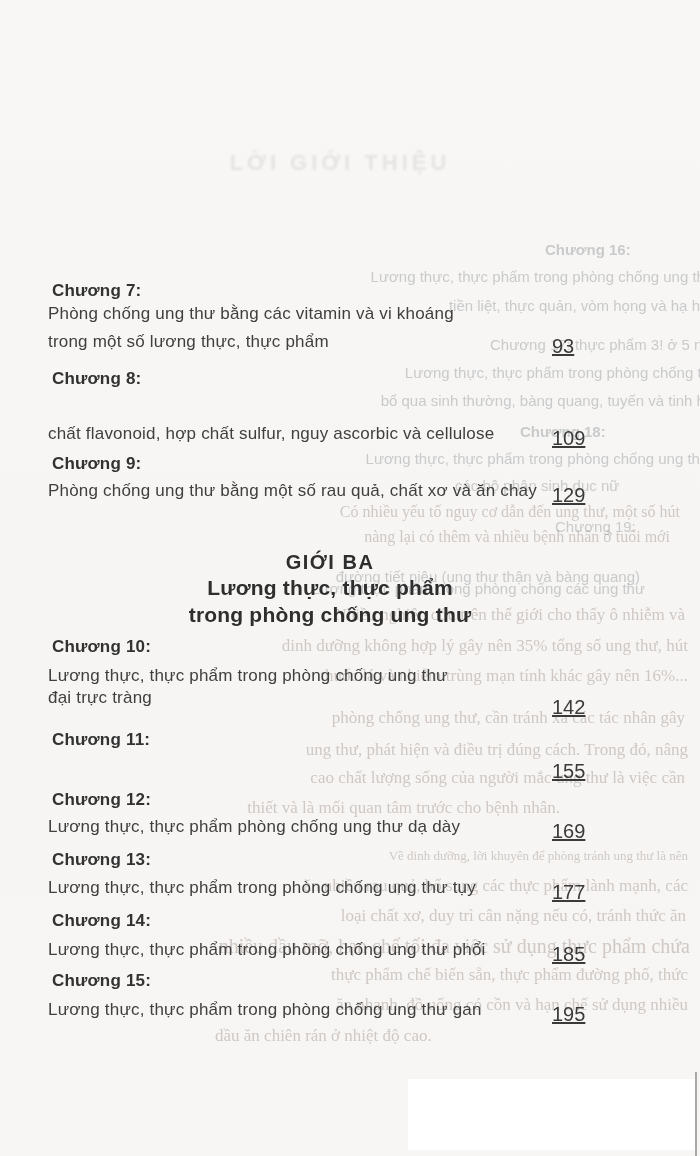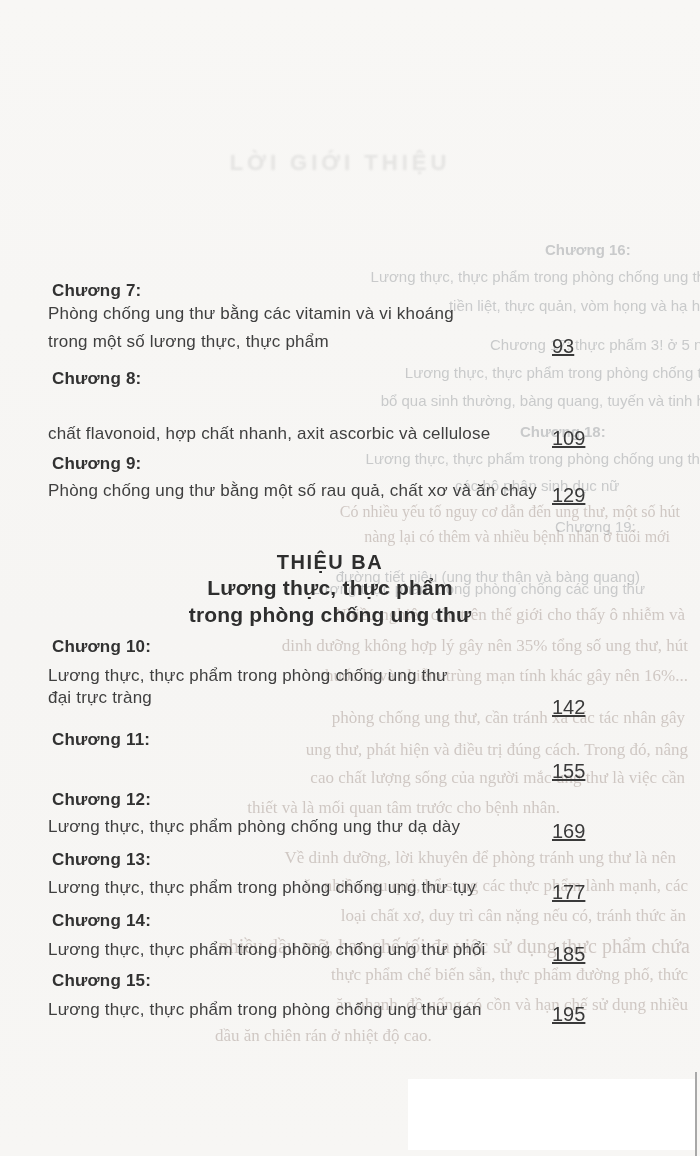--- a/index.html
+++ b/index.html
@@ -56,43 +56,43 @@
       <div class="ghost g-serif" style="top: 528px; font-size: 16px; right: 30px;">nàng lại có thêm và nhiều bệnh nhân ở tuổi mới</div>
       <div class="ghost g-sans" style="top: 543px; font-size: 15px; right: 55px; margin-top: 37px;">Lương thực phẩm trong phòng chống các ung thư</div>
       <div class="ghost g-sans" style="top: 568px; font-size: 15px; right: 60px;">đường tiết niệu (ung thư thận và bàng quang)</div>
       <div class="ghost g-serif" style="top: 605px; font-size: 17px; right: 15px;">Nhiều nghiên cứu trên thế giới cho thấy ô nhiễm và</div>
       <div class="ghost g-serif" style="top: 636px; font-size: 17px; right: 12px;">dinh dưỡng không hợp lý gây nên 35% tổng số ung thư, hút</div>
       <div class="ghost g-serif" style="top: 666px; font-size: 17px; right: 12px;">thuốc lá và nhiễm trùng mạn tính khác gây nên 16%...</div>
       <div class="ghost g-serif" style="top: 708px; font-size: 17px; right: 15px;">phòng chống ung thư, cần tránh xa các tác nhân gây</div>
       <div class="ghost g-serif" style="top: 740px; font-size: 17px; right: 12px; text-align: right;">ung thư, phát hiện và điều trị đúng cách. Trong đó, nâng</div>
       <div class="ghost g-serif" style="top: 768px; font-size: 17px; right: 15px;">cao chất lượng sống của người mắc ung thư là việc cần</div>
       <div class="ghost g-serif" style="top: 798px; font-size: 17px; right: 140px;">thiết và là mối quan tâm trước cho bệnh nhân.</div>
-      <div class="ghost g-serif" style="top: 848px; font-size: 17px; right: 24px; margin-left: 39px;">Về dinh dưỡng, lời khuyên để phòng tránh ung thư là nên</div>
+      <div class="ghost g-serif" style="top: 848px; font-size: 13px; right: 12px; margin-left: 39px;">Về dinh dưỡng, lời khuyên để phòng tránh ung thư là nên</div>
       <div class="ghost g-serif" style="top: 876px; font-size: 17px; right: 12px;">ăn nhiều rau quả, bổ sung các thực phẩm lành mạnh, các</div>
       <div class="ghost g-serif" style="top: 906px; font-size: 17px; right: 14px;">loại chất xơ, duy trì cân nặng nếu có, tránh thức ăn</div>
       <div class="ghost g-serif" style="top: 935px; font-size: 20px; right: 10px;">nhiều dầu mỡ, hạn chế tối đa việc sử dụng thực phẩm chứa</div>
       <div class="ghost g-serif" style="top: 965px; font-size: 17px; right: 12px;">thực phẩm chế biến sẵn, thực phẩm đường phố, thức</div>
       <div class="ghost g-serif" style="top: 995px; font-size: 17px; right: 12px;">ăn nhanh, đồ uống có cồn và hạn chế sử dụng nhiều</div>
       <div class="ghost g-serif" style="top: 1026px; font-size: 17px; left: 215px;">dầu ăn chiên rán ở nhiệt độ cao.</div>
     </div>
 
   <div class="line chap" style="top:281px">Chương 7:</div>
   <div class="line" style="top:304px">Phòng chống ung thư bằng các vitamin và vi khoáng</div>
   <div class="line" style="top:332px">trong một số lương thực, thực phẩm</div>
   <div class="pagenum" style="top:335px">93</div>
 
   <div class="line chap" style="top:369px">Chương 8:</div>
-  <div class="line" style="top:424px">chất flavonoid, hợp chất nhanh, axit ascorbic và cellulose</div>
+  <div class="line" style="top:424px">chất flavonoid, hợp chất sulfur, nguy ascorbic và cellulose</div>
   <div class="pagenum" style="top:427px">109</div>
 
   <div class="line chap" style="top:454px">Chương 9:</div>
   <div class="line" style="top:481px">Phòng chống ung thư bằng một số rau quả, chất xơ và ăn chay</div>
   <div class="pagenum" style="top:484px">129</div>
 
-  <div class="centered kicker" style="top:551px">THIỆU BA</div>
+  <div class="centered kicker" style="top:551px">GIỚI BA</div>
   <div class="centered ptitle" style="top:576px">Lương thực, thực phẩm</div>
   <div class="centered ptitle" style="top:603px">trong phòng chống ung thư</div>
 
   <div class="line chap" style="top:637px">Chương 10:</div>
   <div class="line" style="top:666px">Lương thực, thực phẩm trong phòng chống ung thư</div>
   <div class="line" style="top:688px">đại trực tràng</div>
   <div class="pagenum" style="top:696px">142</div>
 
   <div class="line chap" style="top:730px">Chương 11:</div>
   <div class="pagenum" style="top:760px">155</div>

